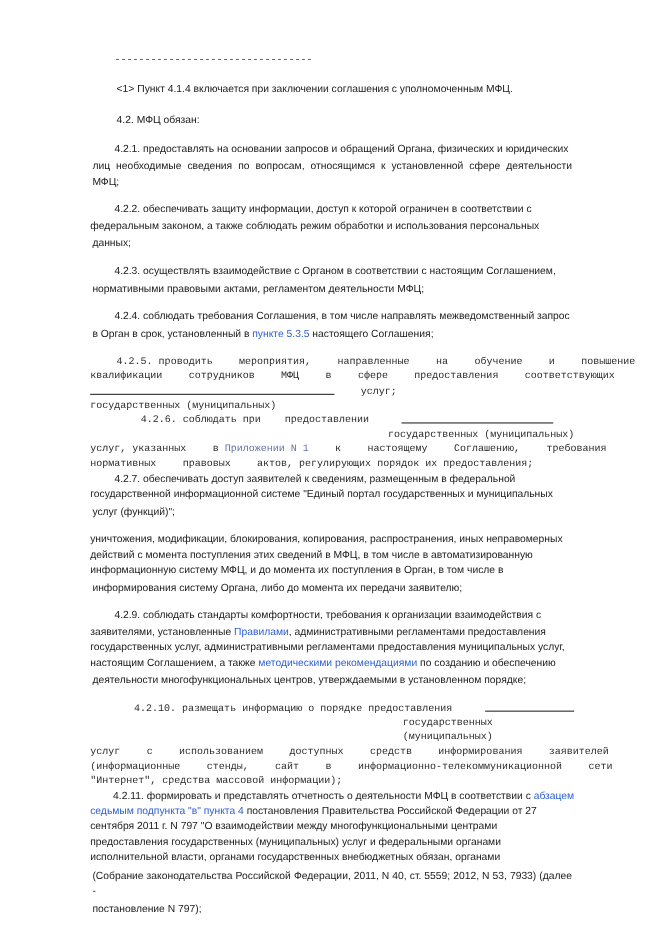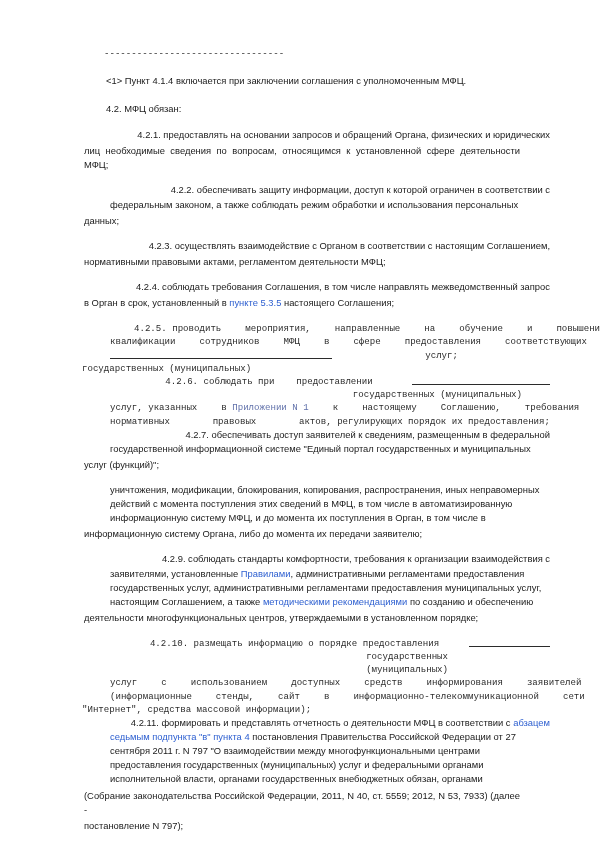--- a/index.html
+++ b/index.html
@@ -50,23 +50,21 @@
     text-justify: inter-word;
     color: #2b2b2b;
     margin: 0;
     text-indent: 22px;
   }
   .p-mono.no-indent { text-indent: 0; }
 
   
   .jline {
     display: flex;
-    justify-content: space-between;
     width: 100%;
-    margin-left: 28px;
   }
   .jline.mono {
     font-family: "Liberation Mono", "DejaVu Sans Mono", monospace;
     font-size: 9.1px;
     line-height: 13.2px;
     color: #2b2b2b;
     gap: 24px;
   }
   .jline.sans {
     font-family: "Liberation Sans", sans-serif;
@@ -251,21 +249,21 @@
     <div>
       <div class="jline sans">
         <span>уничтожения, модификации, блокирования, копирования, распространения, иных неправомерных</span>
       </div>
       <div class="jline sans">
         <span>действий с момента поступления этих сведений в МФЦ, в том числе в автоматизированную</span>
       </div>
       <div class="jline sans">
         <span>информационную систему МФЦ, и до момента их поступления в Орган, в том числе в</span>
       </div>
-      <div class="p-sans no-indent">информационную систему Органа, либо до момента их передачи заявителю;</div>
+      <div class="p-sans no-indent">информирования систему Органа, либо до момента их передачи заявителю;</div>
     </div>
 
     <div class="spacer-9"></div>
 
     <div>
       <div class="jline sans">
         <span style="width:22px"></span>
           <span>4.2.9. соблюдать стандарты комфортности, требования к организации взаимодействия с</span>
       </div>
       <div class="jline sans">

